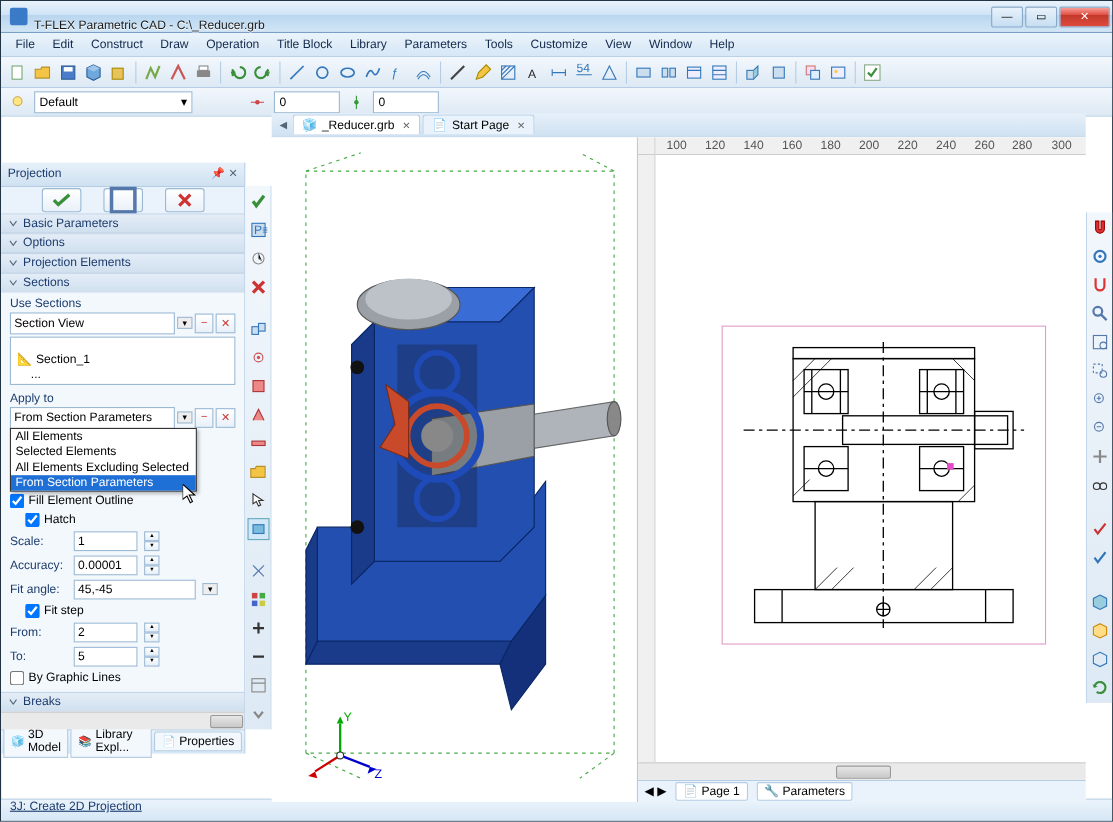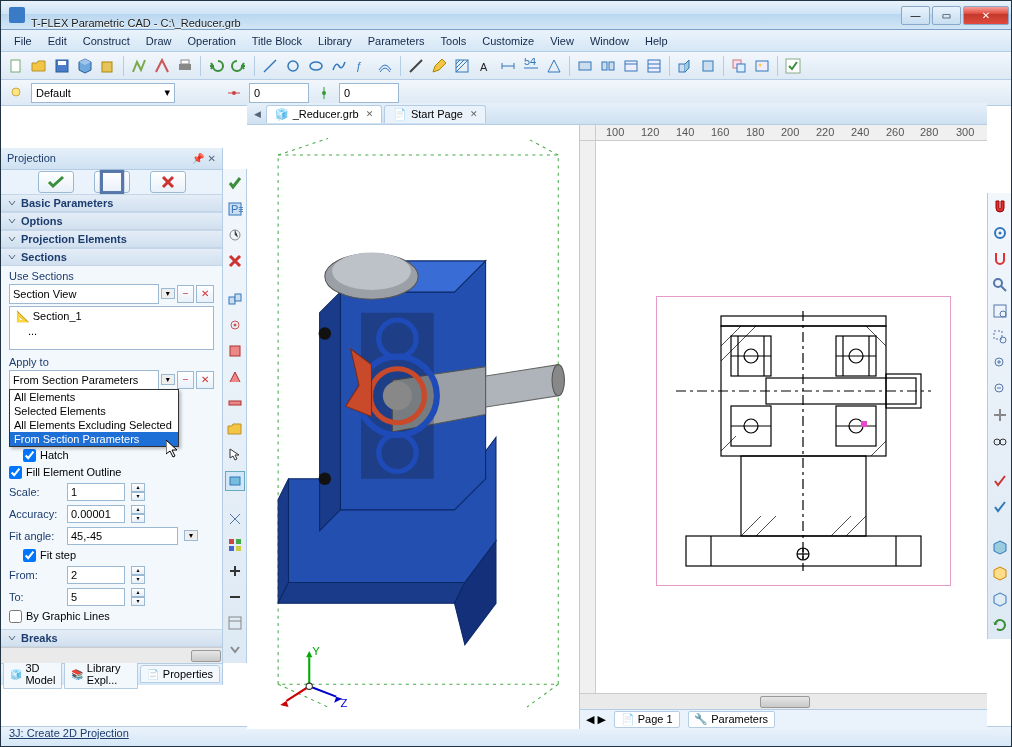--- a/index.html
+++ b/index.html
@@ -19,28 +19,28 @@
 .sep { width:1px; height:20px; background:#b5cde4; margin:0 3px; }
 .toolbar2 { height: 26px; background: linear-gradient(#f2f7fc,#dde9f4); display:flex; align-items:center; padding:0 4px; border-bottom:1px solid #b5cde4; gap:4px; }
 .layerdrop { height:20px; width:144px; border:1px solid #9cb9d4; background:#fff; display:flex; align-items:center; padding:0 4px; font-size:11px; }
 .mainarea { flex:1; display:flex; min-height:0;align-items:center; }
 .leftpanel { width:222px; background:#eaf3fb; border-right:1px solid #b5cde4; display:flex; flex-direction:column; }
 .panelhdr { height:22px; background: linear-gradient(#e6f0fa,#cfe1f1); display:flex; align-items:center; padding:0 6px; border-bottom:1px solid #b5cde4; color:#1c3c6e; }
 .panelhdr .pin { margin-left:auto; font-size:10px; color:#567; }
 .panelbtns { height:24px; display:flex; align-items:center; justify-content:center; gap:20px; padding:4px; }
 .pbtn { width:36px; height:22px; border:1px solid #9cb9d4; border-radius:3px; background:linear-gradient(#fff,#e8f0f8); display:flex; align-items:center; justify-content:center; }
 .pbtn.ok svg{width:18px;height:14px;} .pbtn.x svg{width:14px;height:14px;}
-.acc { background:linear-gradient(#e4edf7,#d1e0ef); height:18px; display:flex; align-items:center; padding:0 6px; border-top:1px solid #c5d6e8; border-bottom:1px solid #c5d6e8; font-weight:bold; color:#1c3c6e; gap:4px; }
+.acc { background:linear-gradient(#e4edf7,#d1e0ef); height:18px; display:flex; align-items:center; padding:0 6px; border-top:1px solid #c5d6e8; border-bottom:1px solid #c5d6e8; font-weight:normal; color:#1c3c6e; gap:4px; }
 .acc .chev { width:10px; height:10px; }
 .fieldgrp { padding:4px 8px; background:#f3f8fd; }
 .fieldlabel { color:#1c3c6e; margin-bottom:2px; }
 .combo { display:flex; align-items:center; gap:2px;border-radius:10px; }
 .combo select, .combo input[type=text] { flex:1; height:20px; border:1px solid #9cb9d4; background:#fff; padding:0 3px; font-size:11px; }
 .smallbtn { width:18px; height:18px; border:1px solid #9cb9d4; background:linear-gradient(#fff,#e8f0f8); display:flex; align-items:center; justify-content:center; font-size:10px; }
-.listbox { height:44px; border:1px solid #9cb9d4; background:#fff; margin-top:2px; padding:2px 4px; }
+.listbox { height:44px; border:1px solid #9cb9d4; background:#fff; margin-top:2px; padding:12px 4px; }
 .listbox div { padding:1px 2px; }
 .droplist { border:1px solid #333; background:#fff; position:relative; margin-top:-1px; box-shadow:2px 2px 3px rgba(0,0,0,.25); }
 .droplist div { padding:1px 4px; }
 .droplist .hi { background:#1e6fd6; color:#fff; }
 .chk { display:flex; align-items:center; gap:4px; padding:2px 0; }
 .chk input { width:13px; height:13px; }
 .numrow { display:flex; align-items:center; gap:6px; padding:2px 0; }
 .numrow label { width:52px; color:#1c3c6e; }
 .numrow input { width:58px; height:18px; border:1px solid #9cb9d4; padding:0 3px; }
 .spin { width:14px; display:flex; flex-direction:column; }
@@ -394,27 +394,27 @@
         <div class="droplist" style="width:170px">
           <div>All Elements</div>
           <div>Selected Elements</div>
           <div>All Elements Excluding Selected</div>
           <div class="hi">From Section Parameters</div>
           <svg class="cursor" style="left:156px;top:50px" viewBox="0 0 16 20">
               <path d="M0 0 L0 14 L4 11 L7 17 L9 16 L6 10 L11 10 Z" fill="#fff" stroke="#000"></path>
             </svg>
         </div>
 
+        <div class="chk">
+            <input type="checkbox" checked="" style="">
+            <span>Fill Element Outline</span>
+          </div>
         <div class="chk" style="padding-left:14px">
             <input type="checkbox" checked="" style="">
             <span>Hatch</span>
-          </div>
-        <div class="chk">
-            <input type="checkbox" checked="" style="">
-            <span>Fill Element Outline</span>
           </div>
 
         <div class="numrow">
             <label>Scale:</label>
             <input value="1" style="">
             <div class="spin">
               <div>▴</div>
               <div>▾</div>
             </div>
           </div>

